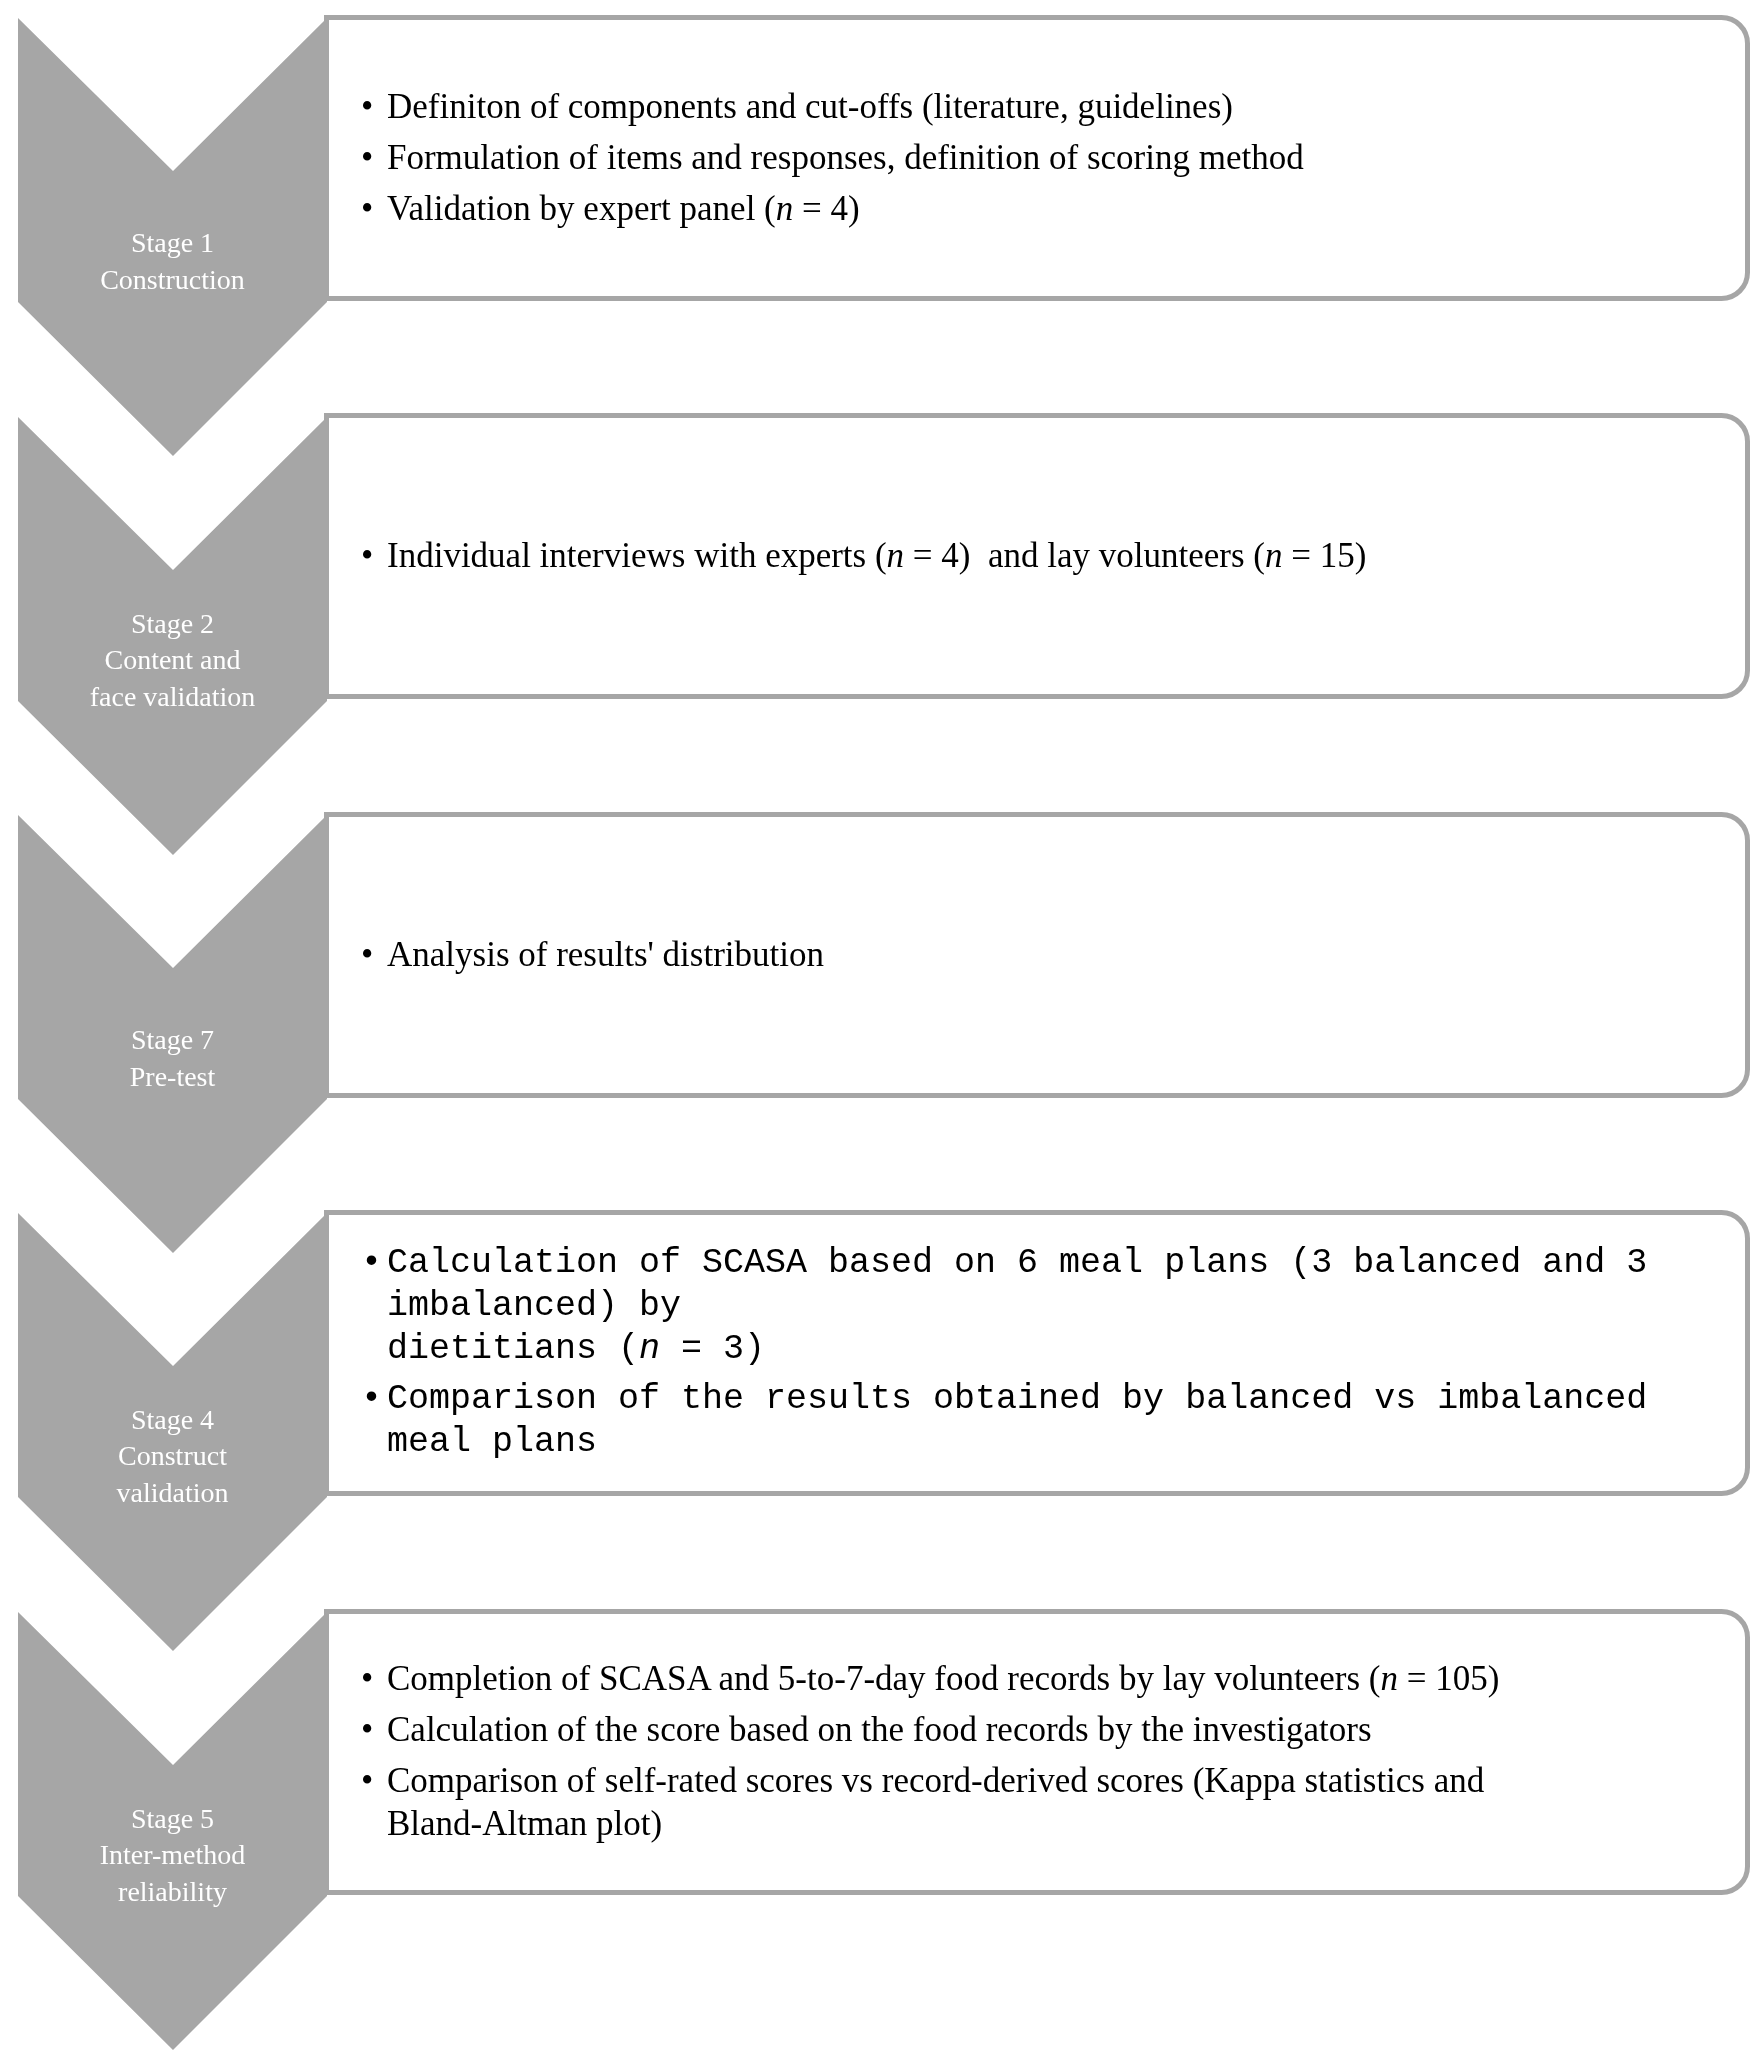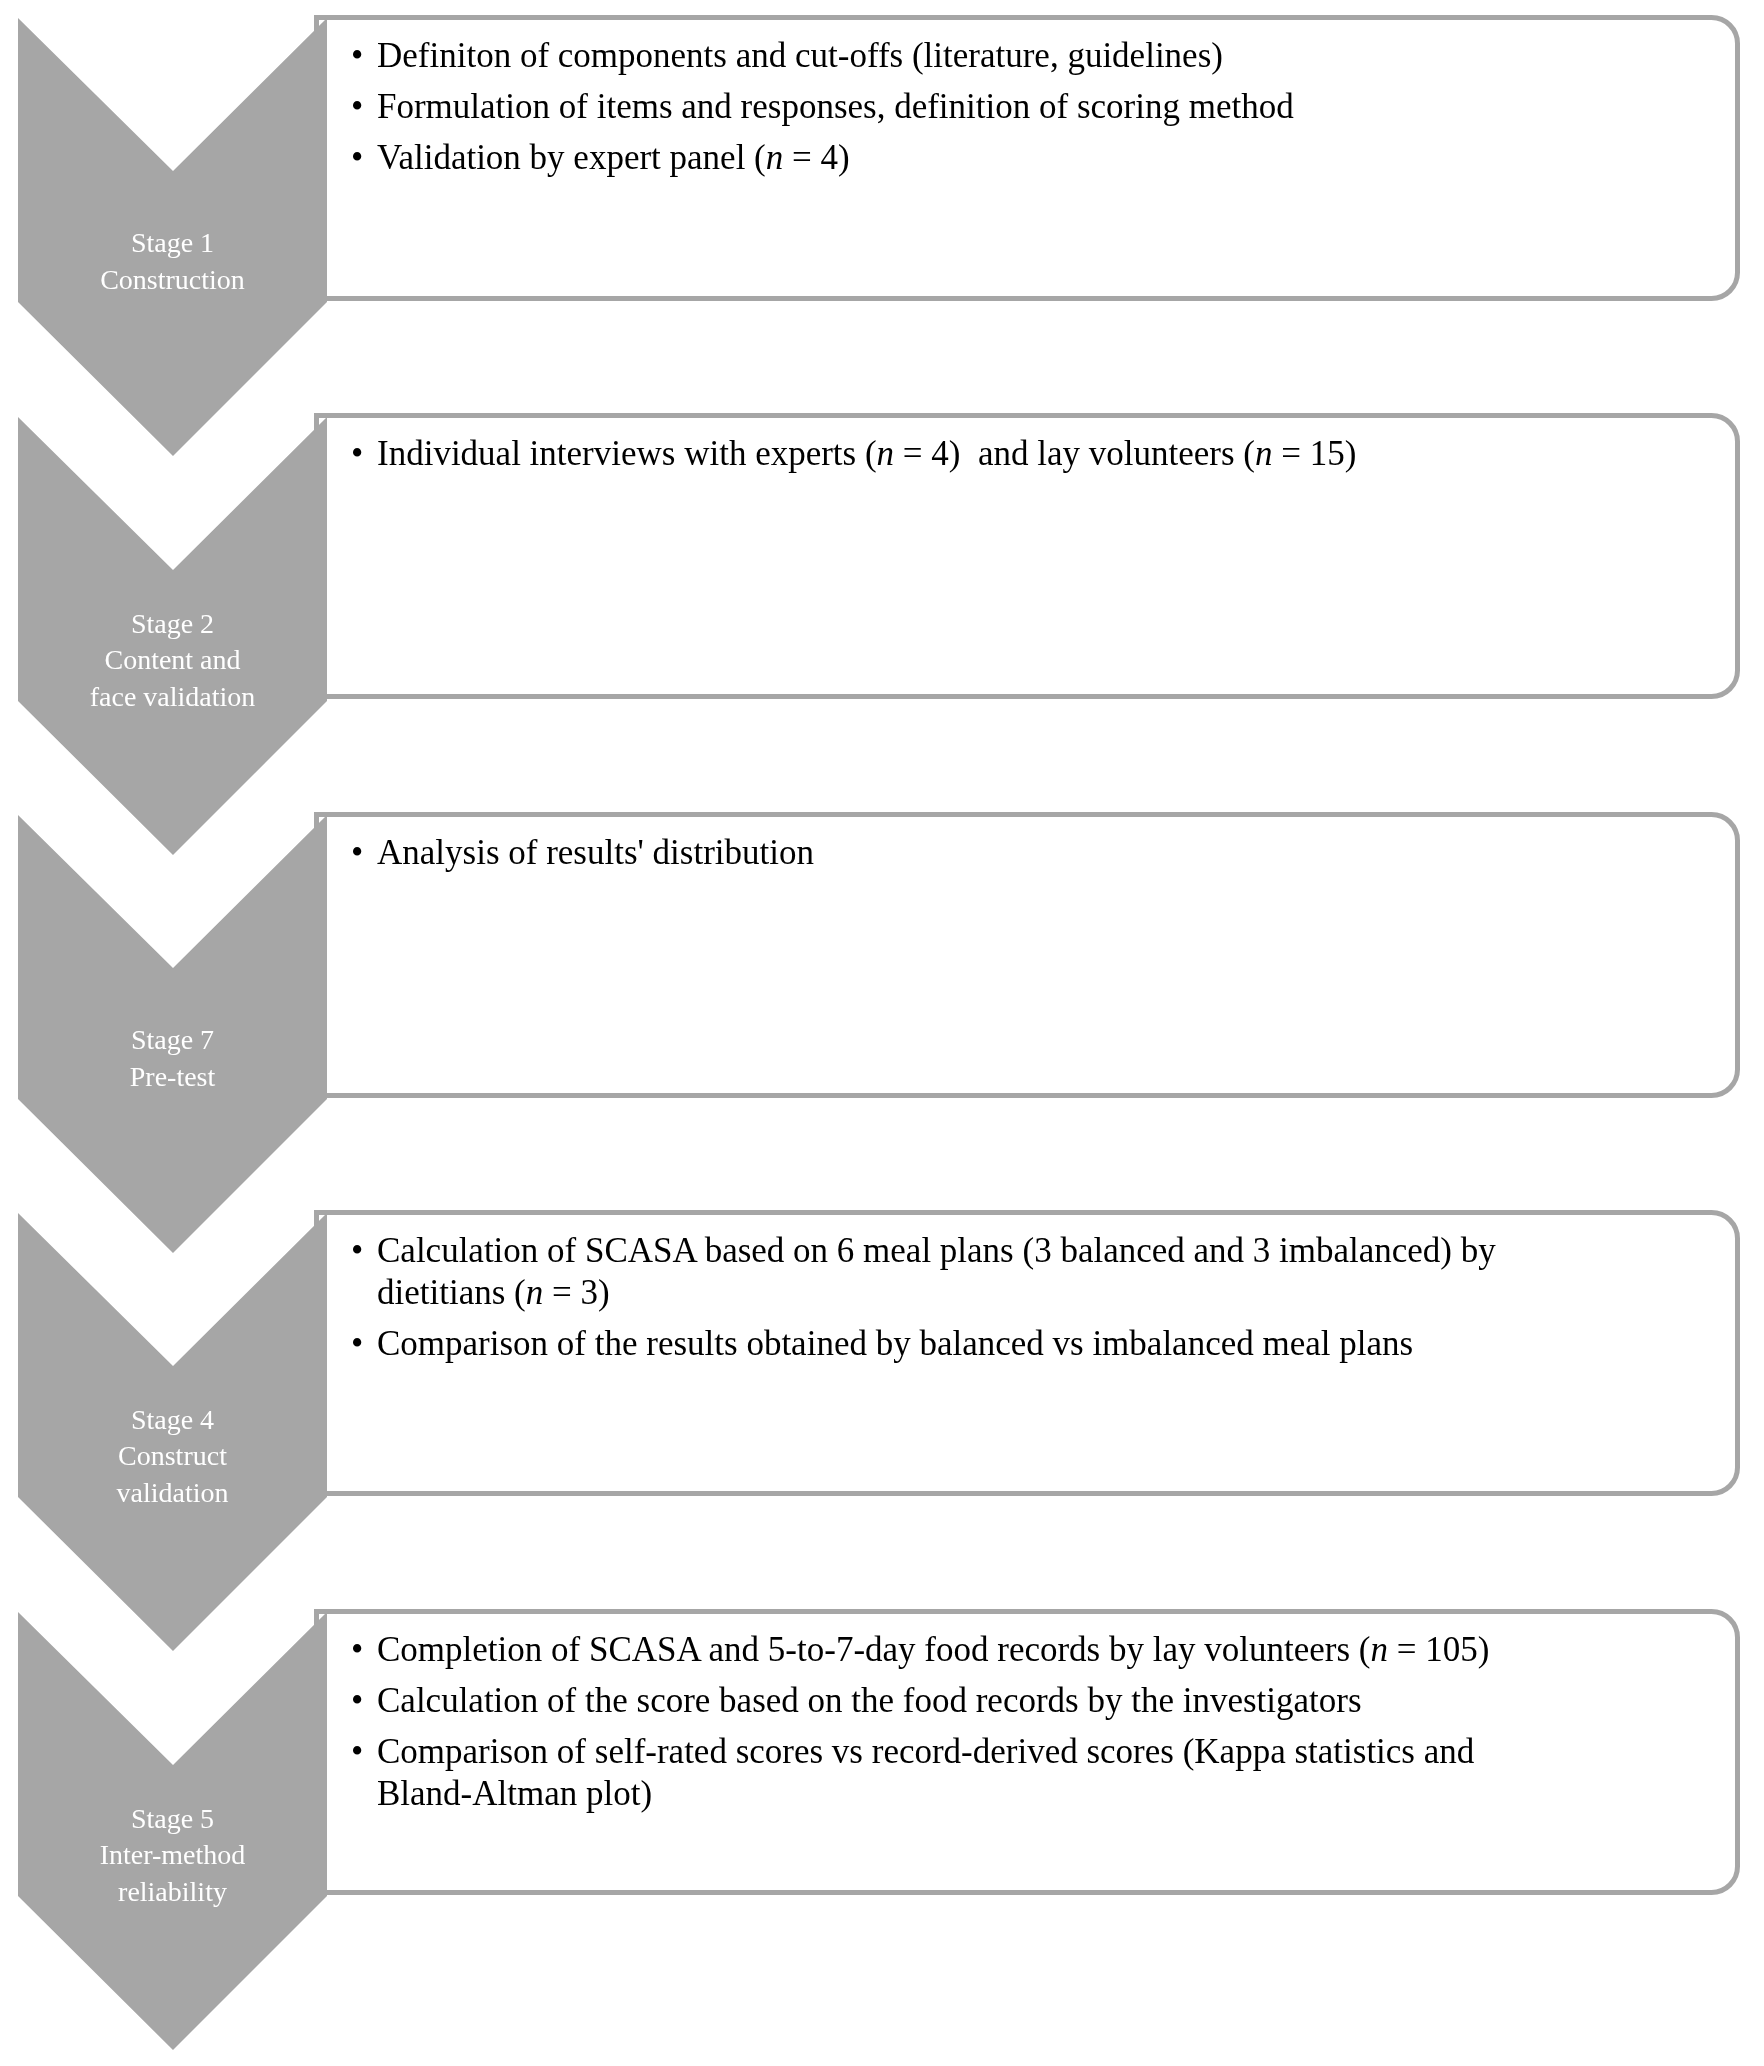--- a/index.html
+++ b/index.html
@@ -14,35 +14,36 @@
     width: 1764px;
     height: 2066px;
     background: #ffffff;
     font-family: "Liberation Serif", "DejaVu Serif", serif;
     overflow: hidden;
   }
 
   
   .box {
     position: absolute;
-    left: 314px;
+    left: 324px;
     width: 1426px;
     height: 286px;
     box-sizing: border-box;
     background: var(--box-bg);
     border: 5px solid var(--shape-gray);
     border-radius: 0 28.5px 28.5px 0;
     display: flex;
     flex-direction: column;
+    justify-content: center;
     padding: 6.6px 31px 6.6px 32px;
   }
   .s0 .box { top: 15px; }
   .s1 .box { top: 413px; }
   .s2 .box { top: 812px; }
-  .s3 .box { top: 1210px; }
+  .s3 .box { top: 1210px; font-family: Liberation Mono, monospace; }
   .s4 .box { top: 1609px; }
 
   .bullets { list-style: none; margin: 0; padding: 0; }
   .bullets li {
     position: relative;
     padding-left: 26px;
     margin: 8.2px 0;
     font-size: 35px;
     line-height: 1.22;
     color: var(--bullet-text);

